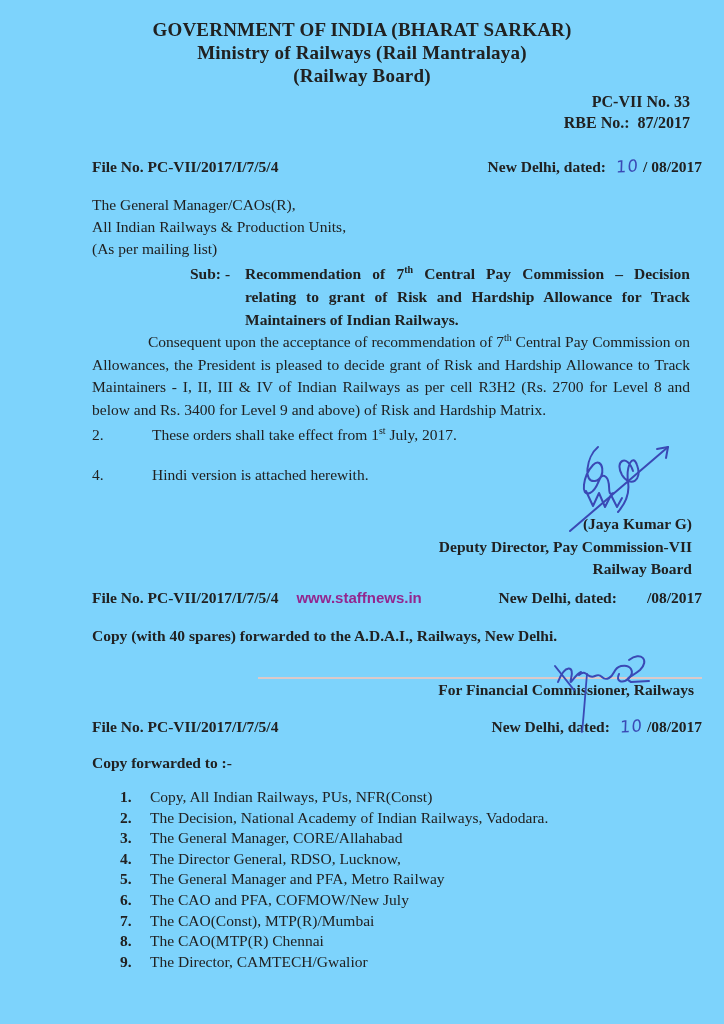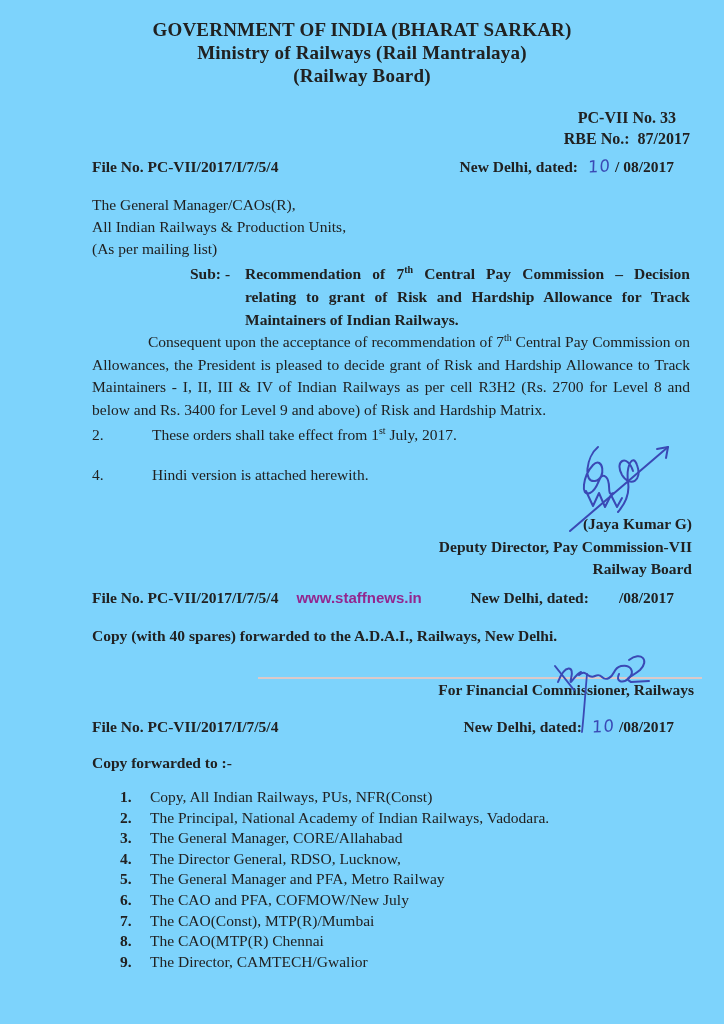--- a/index.html
+++ b/index.html
@@ -5,23 +5,23 @@
   html,body{margin:0;padding:0;background:#e9e9e9;}
   .page{
     position:relative;width:724px;height:1024px;margin:0 auto;
     background:#7dd3fc;overflow:hidden;
     font-family:"Liberation Serif","DejaVu Serif",serif;
     color:var(--ink,#212121);
     -webkit-font-smoothing:antialiased;
   }
   .doc-header{position:absolute;top:18px;left:0;right:0;text-align:center;
     font-weight:bold;font-size:19px;line-height:23px;letter-spacing:.2px;}
-  .ref-block{position:absolute;top:107px;right:34px;text-align:center;
+  .ref-block{position:absolute;top:91px;right:34px;text-align:right;
     font-weight:bold;font-size:16px;line-height:21px;}
-  .file-row{position:absolute;left:92px;right:50px;display:flex;align-items:baseline;
+  .file-row{position:absolute;left:92px;right:22px;display:flex;align-items:baseline;
     font-weight:bold;font-size:15.5px;}
   .file-row-1{top:157px;}
   .file-row-2{top:589px;}
   .file-row-3{top:717px;}
   .date-part{margin-left:auto;white-space:nowrap;}
   .day-gap{display:inline-block;width:30px;}
   .handwritten{
     display:inline-block;color:var(--pen-blue,#3a49b5);
     font-family:"DejaVu Sans",sans-serif;font-weight:400;font-size:16.5px;
     transform:rotate(-4deg) skewX(-6deg);letter-spacing:1px;margin:0 4px 0 10px;
@@ -133,21 +133,21 @@
 
   <div class="file-row file-row-3">
     <span>File No. PC-VII/2017/I/7/5/4</span>
     <span class="date-part"><span>New Delhi, dated:</span><span class="handwritten">10</span><span>/08/2017</span></span>
   </div>
 
   <div class="copy-heading">Copy forwarded to :-</div>
 
   <div class="copy-list">
     <div class="copy-item"><span class="num">1.</span><span>Copy, All Indian Railways, PUs, NFR(Const)</span></div>
-    <div class="copy-item"><span class="num">2.</span><span>The Principal, National Academy of Indian Railways, Vadodara.</span></div>
+    <div class="copy-item"><span class="num">2.</span><span>The Decision, National Academy of Indian Railways, Vadodara.</span></div>
     <div class="copy-item"><span class="num">3.</span><span>The General Manager, CORE/Allahabad</span></div>
     <div class="copy-item"><span class="num">4.</span><span>The Director General, RDSO, Lucknow,</span></div>
     <div class="copy-item"><span class="num">5.</span><span>The General Manager and PFA, Metro Railway</span></div>
     <div class="copy-item"><span class="num">6.</span><span>The CAO and PFA, COFMOW/New July</span></div>
     <div class="copy-item"><span class="num">7.</span><span>The CAO(Const), MTP(R)/Mumbai</span></div>
     <div class="copy-item"><span class="num">8.</span><span>The CAO(MTP(R) Chennai</span></div>
     <div class="copy-item"><span class="num">9.</span><span>The Director, CAMTECH/Gwalior</span></div>
   </div>
 
 </div>

